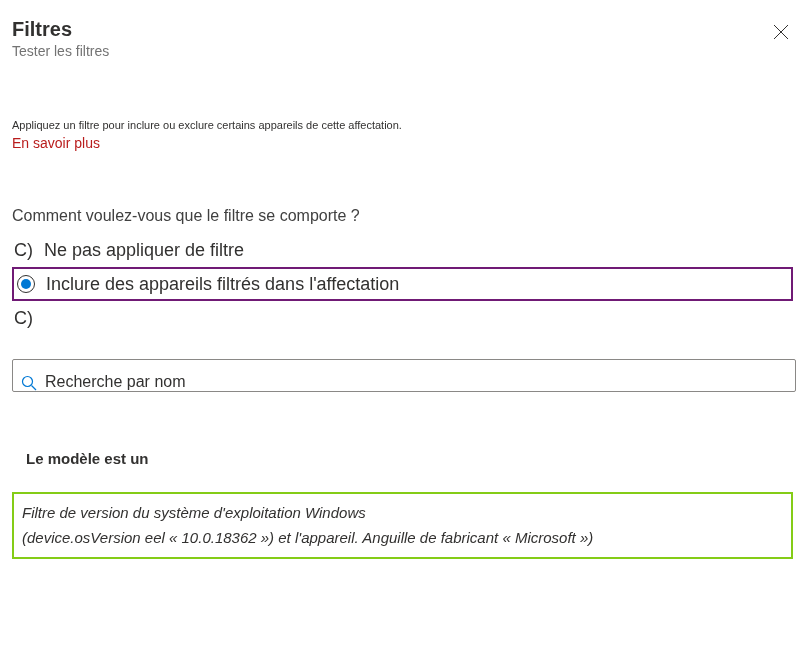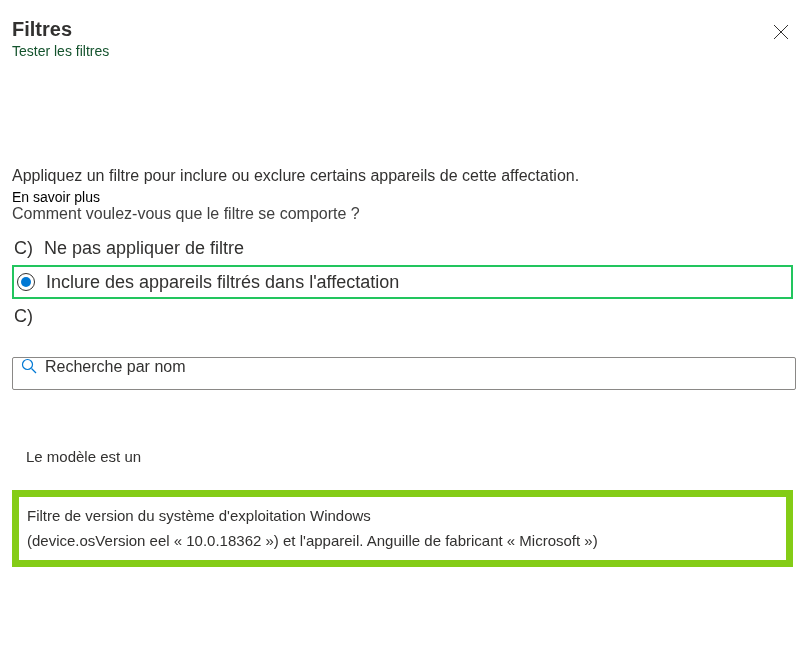--- a/index.html
+++ b/index.html
@@ -30,50 +30,51 @@
       width: 16px;
       height: 16px;
     }
     h1 {
       font-size: 20px;
       font-weight: 600;
       margin-bottom: 2px;
     }
     .subtitle {
       font-size: 14px;
-      color: #14532d;
-      margin-bottom: 108px;
+      color: #737373;
+      margin-bottom: 60px;
     }
     .description {
-      font-size: 16px;
+      font-size: 11px;
       color: #323130;
       margin-bottom: 4px;
     }
     .learn-more {
       font-size: 14px;
-      color: #000000;
+      color: #b91c1c;
+      margin-bottom: 56px;
       display: inline-block;
     }
     .question {
       font-size: 16px;
       color: #404040;
       margin-bottom: 8px;
     }
     .radio-group {
       margin-bottom: 24px;
     }
     .radio-option {
       display: flex;
       align-items: center;
       font-size: 18px;
       padding: 4px 2px;
       min-height: 34px;
     }
     .radio-option.highlighted {
-      border: 2px solid #22c55e;
+      border: 2px solid #701a75;
     }
     .radio-marker {
       width: 20px;
       height: 20px;
       flex-shrink: 0;
       display: flex;
       align-items: center;
       justify-content: center;
       margin-right: 10px;
     }
@@ -92,21 +93,21 @@
       justify-content: center;
     }
     .radio-dot {
       width: 10px;
       height: 10px;
       background: #0078d4;
       border-radius: 50%;
     }
     .search-box {
       display: flex;
-      align-items: flex-start;
+      align-items: flex-end;
       border: 1px solid #8a8886;
       border-radius: 2px;
       height: 33px;
       padding: 0 8px;
       margin-bottom: 48px;
       width: 784px;
     }
     .search-icon {
       width: 16px;
       height: 16px;
@@ -125,24 +126,26 @@
     .search-input::placeholder {
       color: #323130;
     }
     .filter-block {
       padding: 6px 8px;
       margin-bottom: 14px;
       font-size: 15px;
       line-height: 1.7;
     }
     .filter-block.highlighted {
-      border: 7px solid #84cc16;
+      border: 2px solid #84cc16;
+      font-style: italic;
     }
     .filter-block-indent {
       margin-left: 6px;
+      font-weight: bold;
     }
   </style>
 </head>
 <body>
 
 
 
 <div class="close-btn">
   <svg viewBox="0 0 16 16" fill="none" stroke="currentColor" stroke-width="1">
     <line x1="1" y1="1" x2="15" y2="15"></line>

